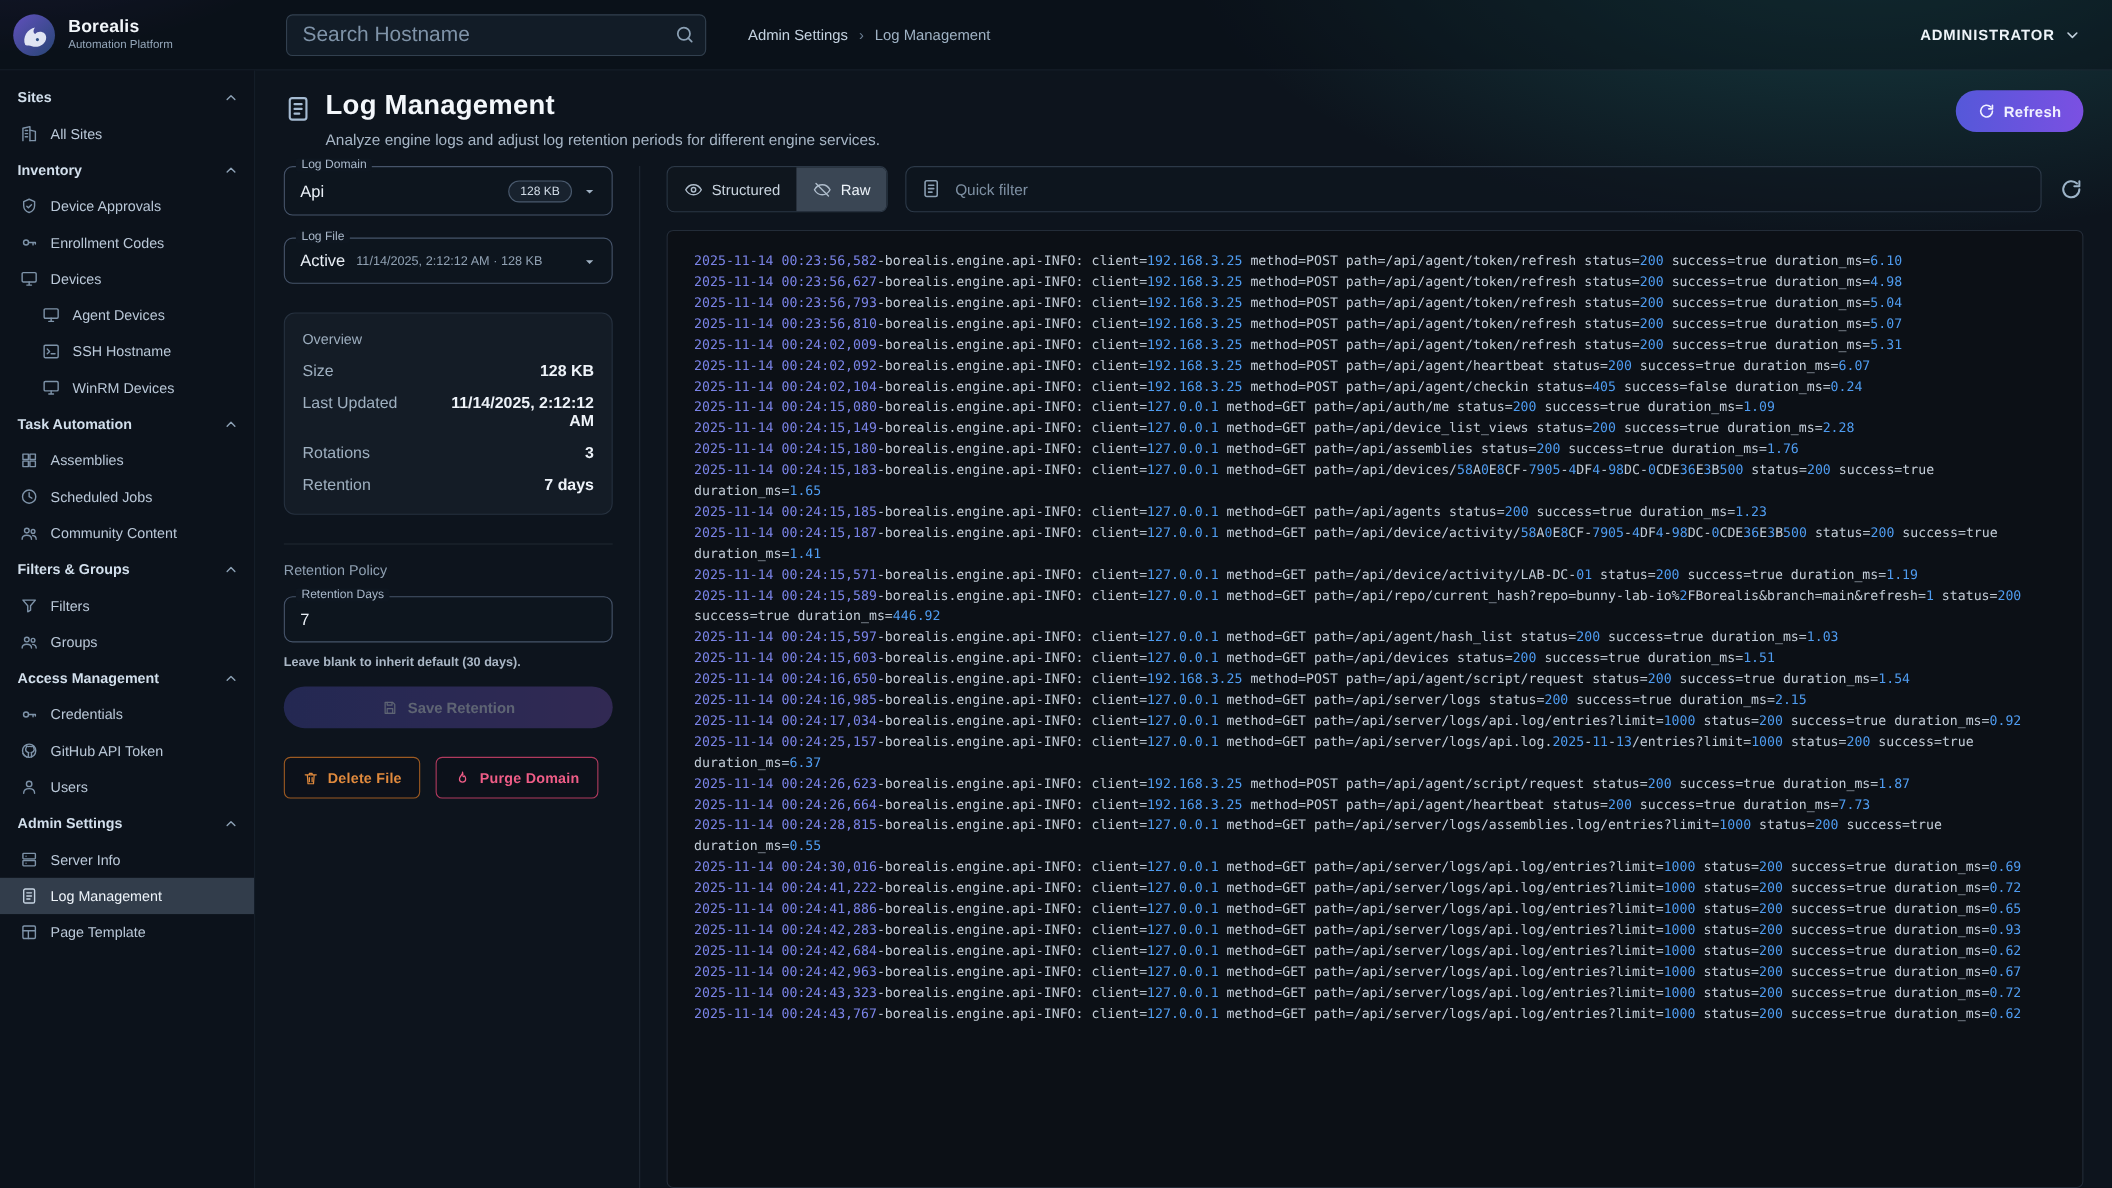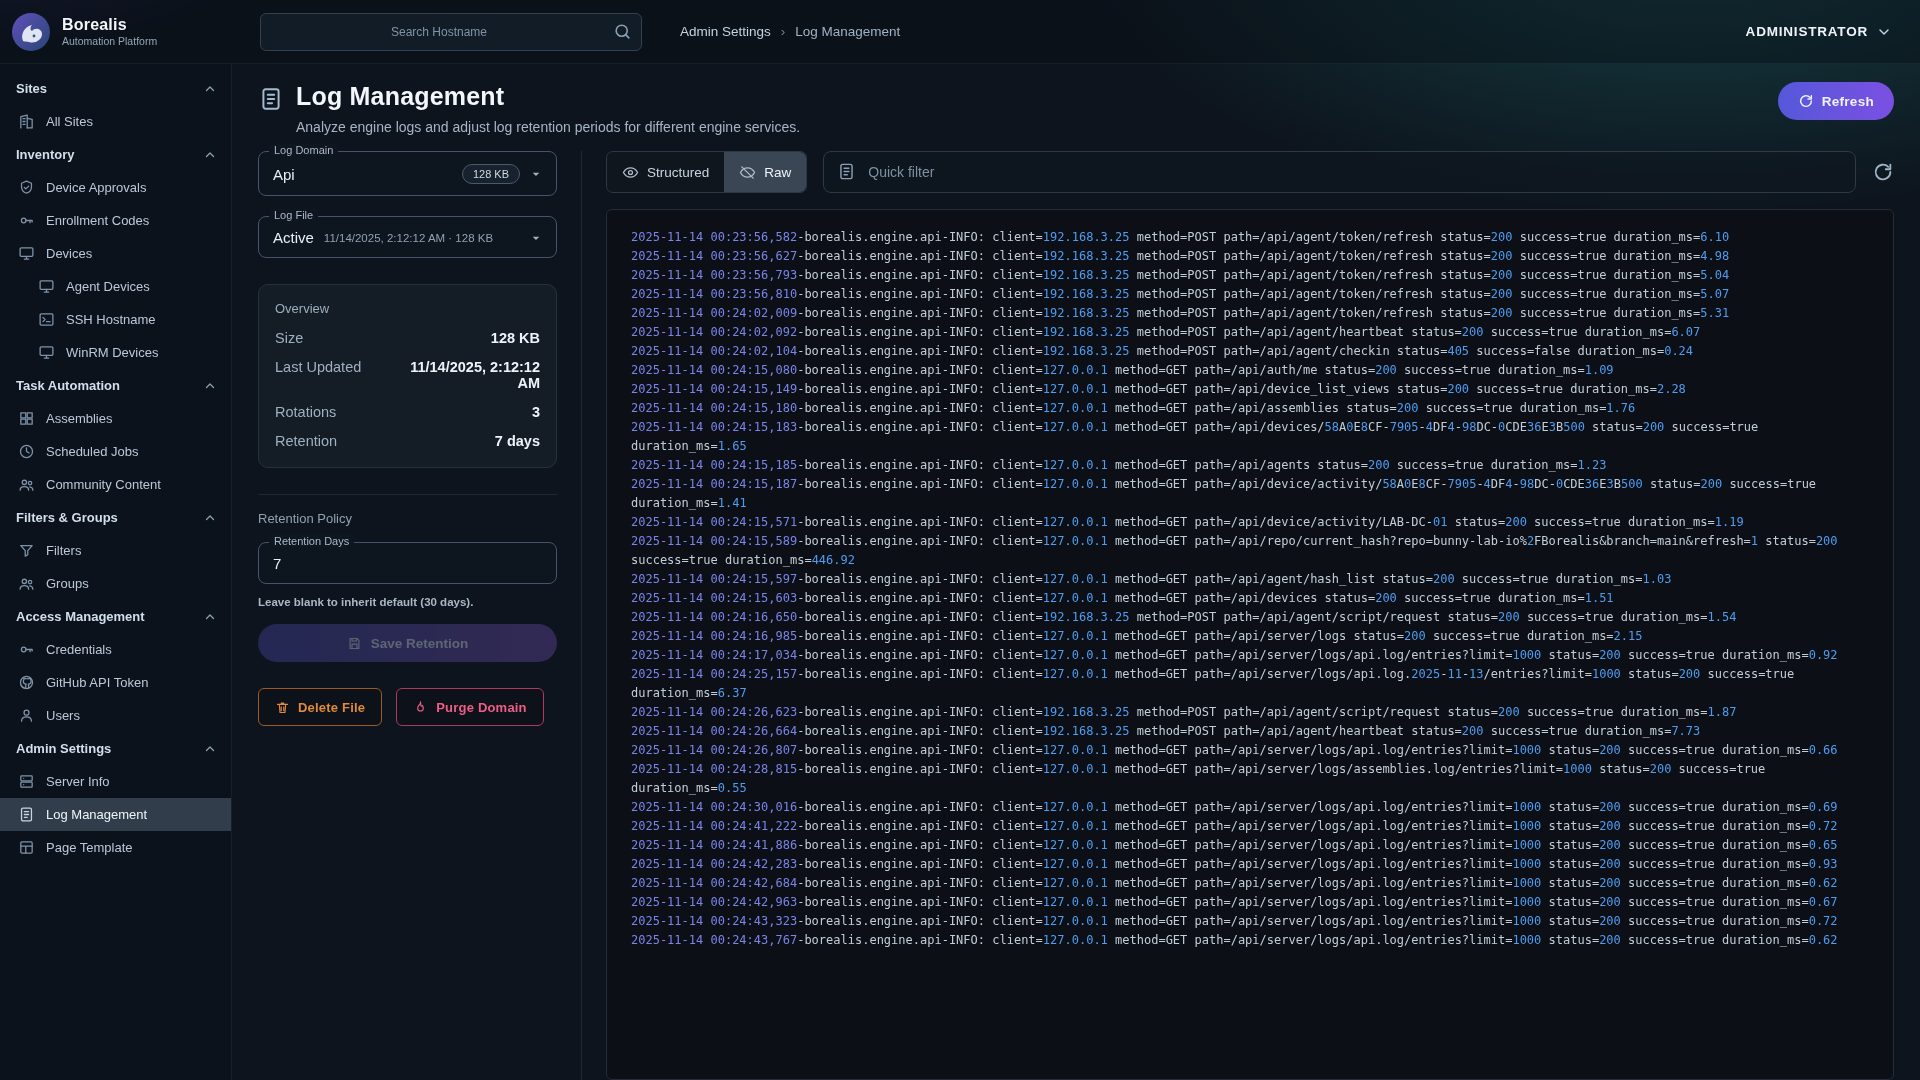--- a/index.html
+++ b/index.html
@@ -26,23 +26,22 @@
   .brand { display:flex; align-items:center; gap:10px; width:222px; }
   .logo { width:42px; height:42px; flex:0 0 42px; }
   .brand-name { font-size:16px; font-weight:bold; color:#f2f6fa; letter-spacing:0.2px; }
   .brand-sub { font-size:10.5px; color:#93a5b8; margin-top:1px; }
   .search-wrap {
     position:relative; width:382px; height:38px; margin-left:28px;
   }
   .search-wrap input {
     width:100%; height:100%; background:rgba(22,32,44,0.75);
     border:1px solid #32404f; border-radius:6px; outline:none;
-    color:#d7e2ec; font-size:12px; padding:0 38px 0 14px;
+    color:#d7e2ec; font-size:19px; padding:0 38px 0 14px;
     font-family:"Liberation Sans", sans-serif;
-    text-align:center;
   }
   .search-wrap input::placeholder { color:#7f93a8; }
   .search-icon { position:absolute; right:10px; top:9px; width:19px; height:19px; color:#8ba0b4; }
   .breadcrumb { display:flex; align-items:center; gap:10px; margin-left:38px; font-size:13.5px; }
   .crumb { color:#c4d2e0; cursor:pointer; }
   .crumb.current { color:#9fb2c4; }
   .crumb-sep { color:#6d8096; }
   .topbar-spacer { flex:1; }
   .user-menu { display:flex; align-items:center; gap:8px; font-size:13.5px; font-weight:bold; letter-spacing:0.8px; color:#eef4f9; cursor:pointer; }
   .user-menu svg { width:16px; height:16px; color:#c2d0dd; }
@@ -586,21 +585,20 @@
               <div class="log-line"><span class="tok-date">2025-11-14 00:24:15,571</span>-borealis.engine.api-INFO: client=<span class="tok-num">127.0.0.1</span> method=GET path=/api/device/activity/LAB-DC-<span class="tok-num">01</span> status=<span class="tok-num">200</span> success=true duration_ms=<span class="tok-num">1.19</span></div>
               <div class="log-line"><span class="tok-date">2025-11-14 00:24:15,589</span>-borealis.engine.api-INFO: client=<span class="tok-num">127.0.0.1</span> method=GET path=/api/repo/current_hash?repo=bunny-lab-io%<span class="tok-num">2</span>FBorealis&amp;branch=main&amp;refresh=<span class="tok-num">1</span> status=<span class="tok-num">200</span> success=true duration_ms=<span class="tok-num">446.92</span></div>
               <div class="log-line"><span class="tok-date">2025-11-14 00:24:15,597</span>-borealis.engine.api-INFO: client=<span class="tok-num">127.0.0.1</span> method=GET path=/api/agent/hash_list status=<span class="tok-num">200</span> success=true duration_ms=<span class="tok-num">1.03</span></div>
               <div class="log-line"><span class="tok-date">2025-11-14 00:24:15,603</span>-borealis.engine.api-INFO: client=<span class="tok-num">127.0.0.1</span> method=GET path=/api/devices status=<span class="tok-num">200</span> success=true duration_ms=<span class="tok-num">1.51</span></div>
               <div class="log-line"><span class="tok-date">2025-11-14 00:24:16,650</span>-borealis.engine.api-INFO: client=<span class="tok-num">192.168.3.25</span> method=POST path=/api/agent/script/request status=<span class="tok-num">200</span> success=true duration_ms=<span class="tok-num">1.54</span></div>
               <div class="log-line"><span class="tok-date">2025-11-14 00:24:16,985</span>-borealis.engine.api-INFO: client=<span class="tok-num">127.0.0.1</span> method=GET path=/api/server/logs status=<span class="tok-num">200</span> success=true duration_ms=<span class="tok-num">2.15</span></div>
               <div class="log-line"><span class="tok-date">2025-11-14 00:24:17,034</span>-borealis.engine.api-INFO: client=<span class="tok-num">127.0.0.1</span> method=GET path=/api/server/logs/api.log/entries?limit=<span class="tok-num">1000</span> status=<span class="tok-num">200</span> success=true duration_ms=<span class="tok-num">0.92</span></div>
               <div class="log-line"><span class="tok-date">2025-11-14 00:24:25,157</span>-borealis.engine.api-INFO: client=<span class="tok-num">127.0.0.1</span> method=GET path=/api/server/logs/api.log.<span class="tok-num">2025</span>-<span class="tok-num">11</span>-<span class="tok-num">13</span>/entries?limit=<span class="tok-num">1000</span> status=<span class="tok-num">200</span> success=true duration_ms=<span class="tok-num">6.37</span></div>
               <div class="log-line"><span class="tok-date">2025-11-14 00:24:26,623</span>-borealis.engine.api-INFO: client=<span class="tok-num">192.168.3.25</span> method=POST path=/api/agent/script/request status=<span class="tok-num">200</span> success=true duration_ms=<span class="tok-num">1.87</span></div>
               <div class="log-line"><span class="tok-date">2025-11-14 00:24:26,664</span>-borealis.engine.api-INFO: client=<span class="tok-num">192.168.3.25</span> method=POST path=/api/agent/heartbeat status=<span class="tok-num">200</span> success=true duration_ms=<span class="tok-num">7.73</span></div>
-              <div class="log-line"><span class="tok-date">2025-11-14 00:24:26,807</span>-borealis.engine.api-INFO: client=<span class="tok-num">127.0.0.1</span> method=GET path=/api/server/logs/api.log/entries?limit=<span class="tok-num">1000</span> status=<span class="tok-num">200</span> success=true duration_ms=<span class="tok-num">0.66</span></div>
               <div class="log-line"><span class="tok-date">2025-11-14 00:24:28,815</span>-borealis.engine.api-INFO: client=<span class="tok-num">127.0.0.1</span> method=GET path=/api/server/logs/assemblies.log/entries?limit=<span class="tok-num">1000</span> status=<span class="tok-num">200</span> success=true duration_ms=<span class="tok-num">0.55</span></div>
               <div class="log-line"><span class="tok-date">2025-11-14 00:24:30,016</span>-borealis.engine.api-INFO: client=<span class="tok-num">127.0.0.1</span> method=GET path=/api/server/logs/api.log/entries?limit=<span class="tok-num">1000</span> status=<span class="tok-num">200</span> success=true duration_ms=<span class="tok-num">0.69</span></div>
               <div class="log-line"><span class="tok-date">2025-11-14 00:24:41,222</span>-borealis.engine.api-INFO: client=<span class="tok-num">127.0.0.1</span> method=GET path=/api/server/logs/api.log/entries?limit=<span class="tok-num">1000</span> status=<span class="tok-num">200</span> success=true duration_ms=<span class="tok-num">0.72</span></div>
               <div class="log-line"><span class="tok-date">2025-11-14 00:24:41,886</span>-borealis.engine.api-INFO: client=<span class="tok-num">127.0.0.1</span> method=GET path=/api/server/logs/api.log/entries?limit=<span class="tok-num">1000</span> status=<span class="tok-num">200</span> success=true duration_ms=<span class="tok-num">0.65</span></div>
               <div class="log-line"><span class="tok-date">2025-11-14 00:24:42,283</span>-borealis.engine.api-INFO: client=<span class="tok-num">127.0.0.1</span> method=GET path=/api/server/logs/api.log/entries?limit=<span class="tok-num">1000</span> status=<span class="tok-num">200</span> success=true duration_ms=<span class="tok-num">0.93</span></div>
               <div class="log-line"><span class="tok-date">2025-11-14 00:24:42,684</span>-borealis.engine.api-INFO: client=<span class="tok-num">127.0.0.1</span> method=GET path=/api/server/logs/api.log/entries?limit=<span class="tok-num">1000</span> status=<span class="tok-num">200</span> success=true duration_ms=<span class="tok-num">0.62</span></div>
               <div class="log-line"><span class="tok-date">2025-11-14 00:24:42,963</span>-borealis.engine.api-INFO: client=<span class="tok-num">127.0.0.1</span> method=GET path=/api/server/logs/api.log/entries?limit=<span class="tok-num">1000</span> status=<span class="tok-num">200</span> success=true duration_ms=<span class="tok-num">0.67</span></div>
               <div class="log-line"><span class="tok-date">2025-11-14 00:24:43,323</span>-borealis.engine.api-INFO: client=<span class="tok-num">127.0.0.1</span> method=GET path=/api/server/logs/api.log/entries?limit=<span class="tok-num">1000</span> status=<span class="tok-num">200</span> success=true duration_ms=<span class="tok-num">0.72</span></div>
               <div class="log-line"><span class="tok-date">2025-11-14 00:24:43,767</span>-borealis.engine.api-INFO: client=<span class="tok-num">127.0.0.1</span> method=GET path=/api/server/logs/api.log/entries?limit=<span class="tok-num">1000</span> status=<span class="tok-num">200</span> success=true duration_ms=<span class="tok-num">0.62</span></div>
             </div>

